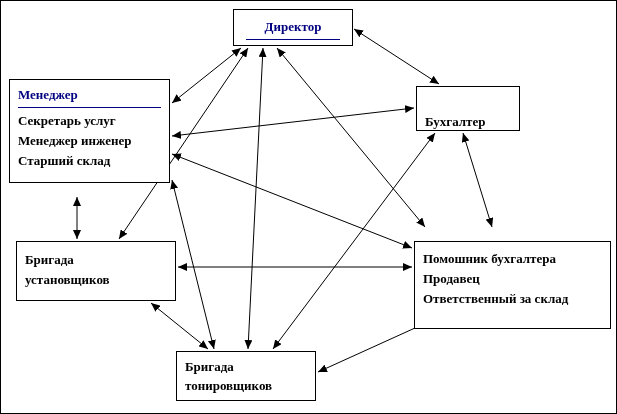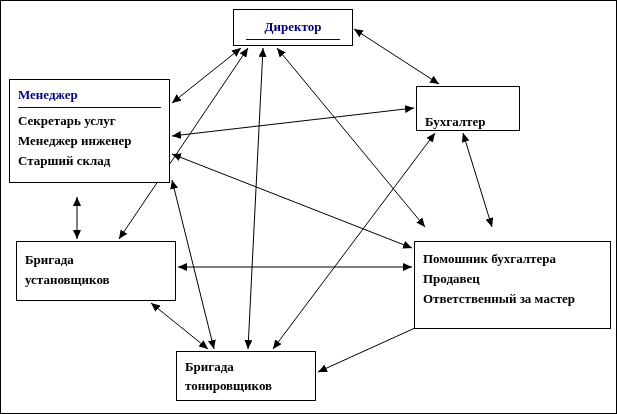--- a/index.html
+++ b/index.html
@@ -89,21 +89,21 @@
   </div>
 
   <div class="box box-installers">
     <div>Бригада</div>
     <div>установщиков</div>
   </div>
 
   <div class="box box-assistant">
     <div>Помошник бухгалтера</div>
     <div>Продавец</div>
-    <div>Ответственный за мастер</div>
+    <div>Ответственный за склад</div>
   </div>
 
   <div class="box box-tinters">
     <div>Бригада</div>
     <div>тонировщиков</div>
   </div>
 
 </div>
 
 </body></html>

